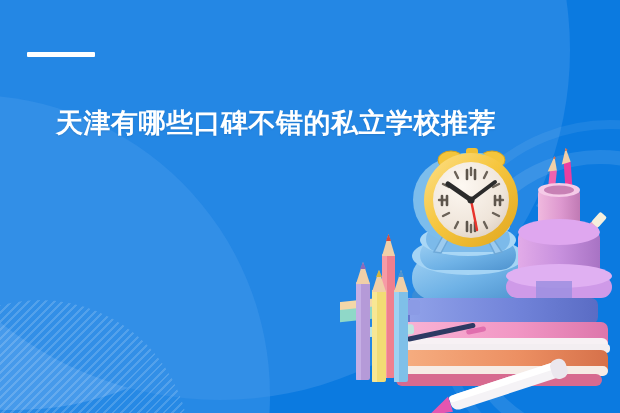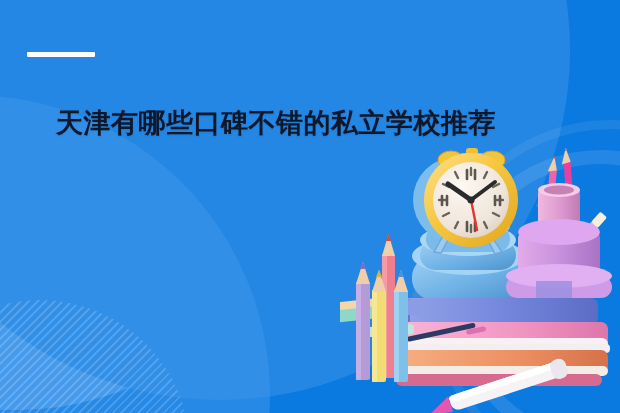--- a/index.html
+++ b/index.html
@@ -80,21 +80,21 @@
     width: 68px; height: 5px;
     background: #ffffff;
     border-radius: 1px;
   }
 
   
   #title {
     position: absolute;
     left: 56px; top: 108px;
     margin: 0;
-    color: #0f172a;
+    color: #ffffff;
     font-size: 27px;
     font-weight: bold;
     letter-spacing: .5px;
     line-height: 1.15;
     white-space: nowrap;
     text-shadow: 0 1px 2px rgba(0,0,0,.10);
   }
 
   
   #illustration {

